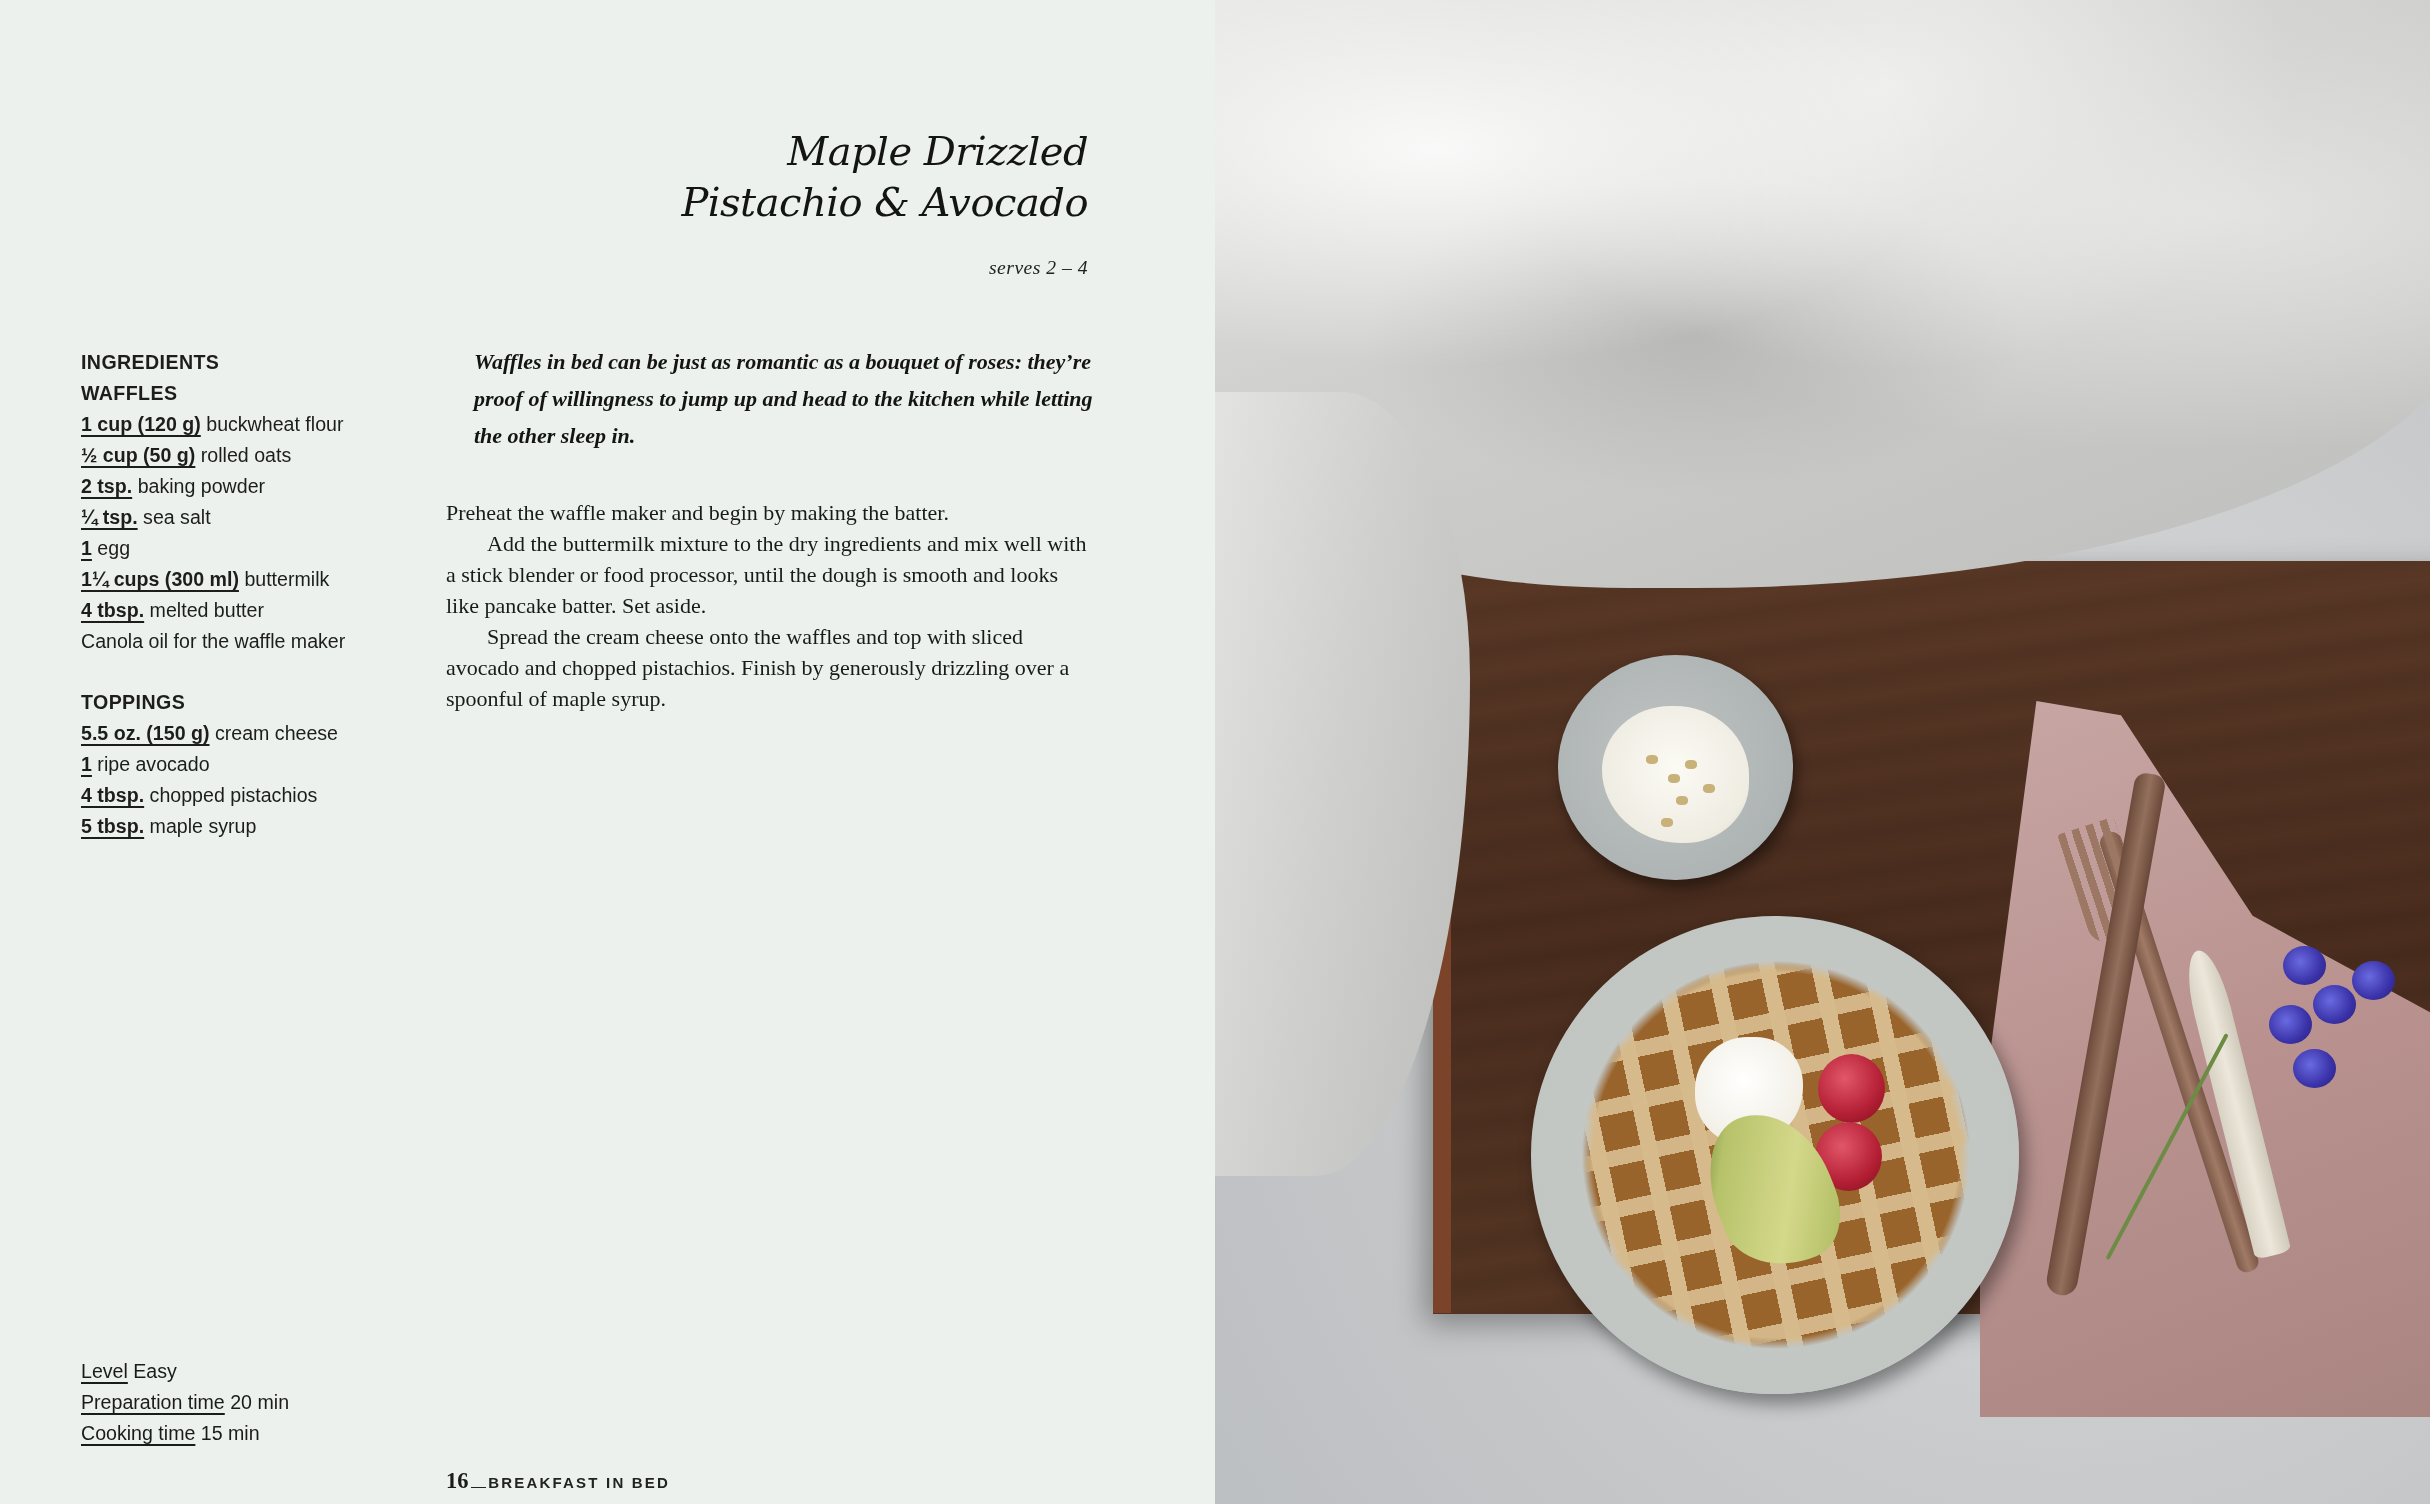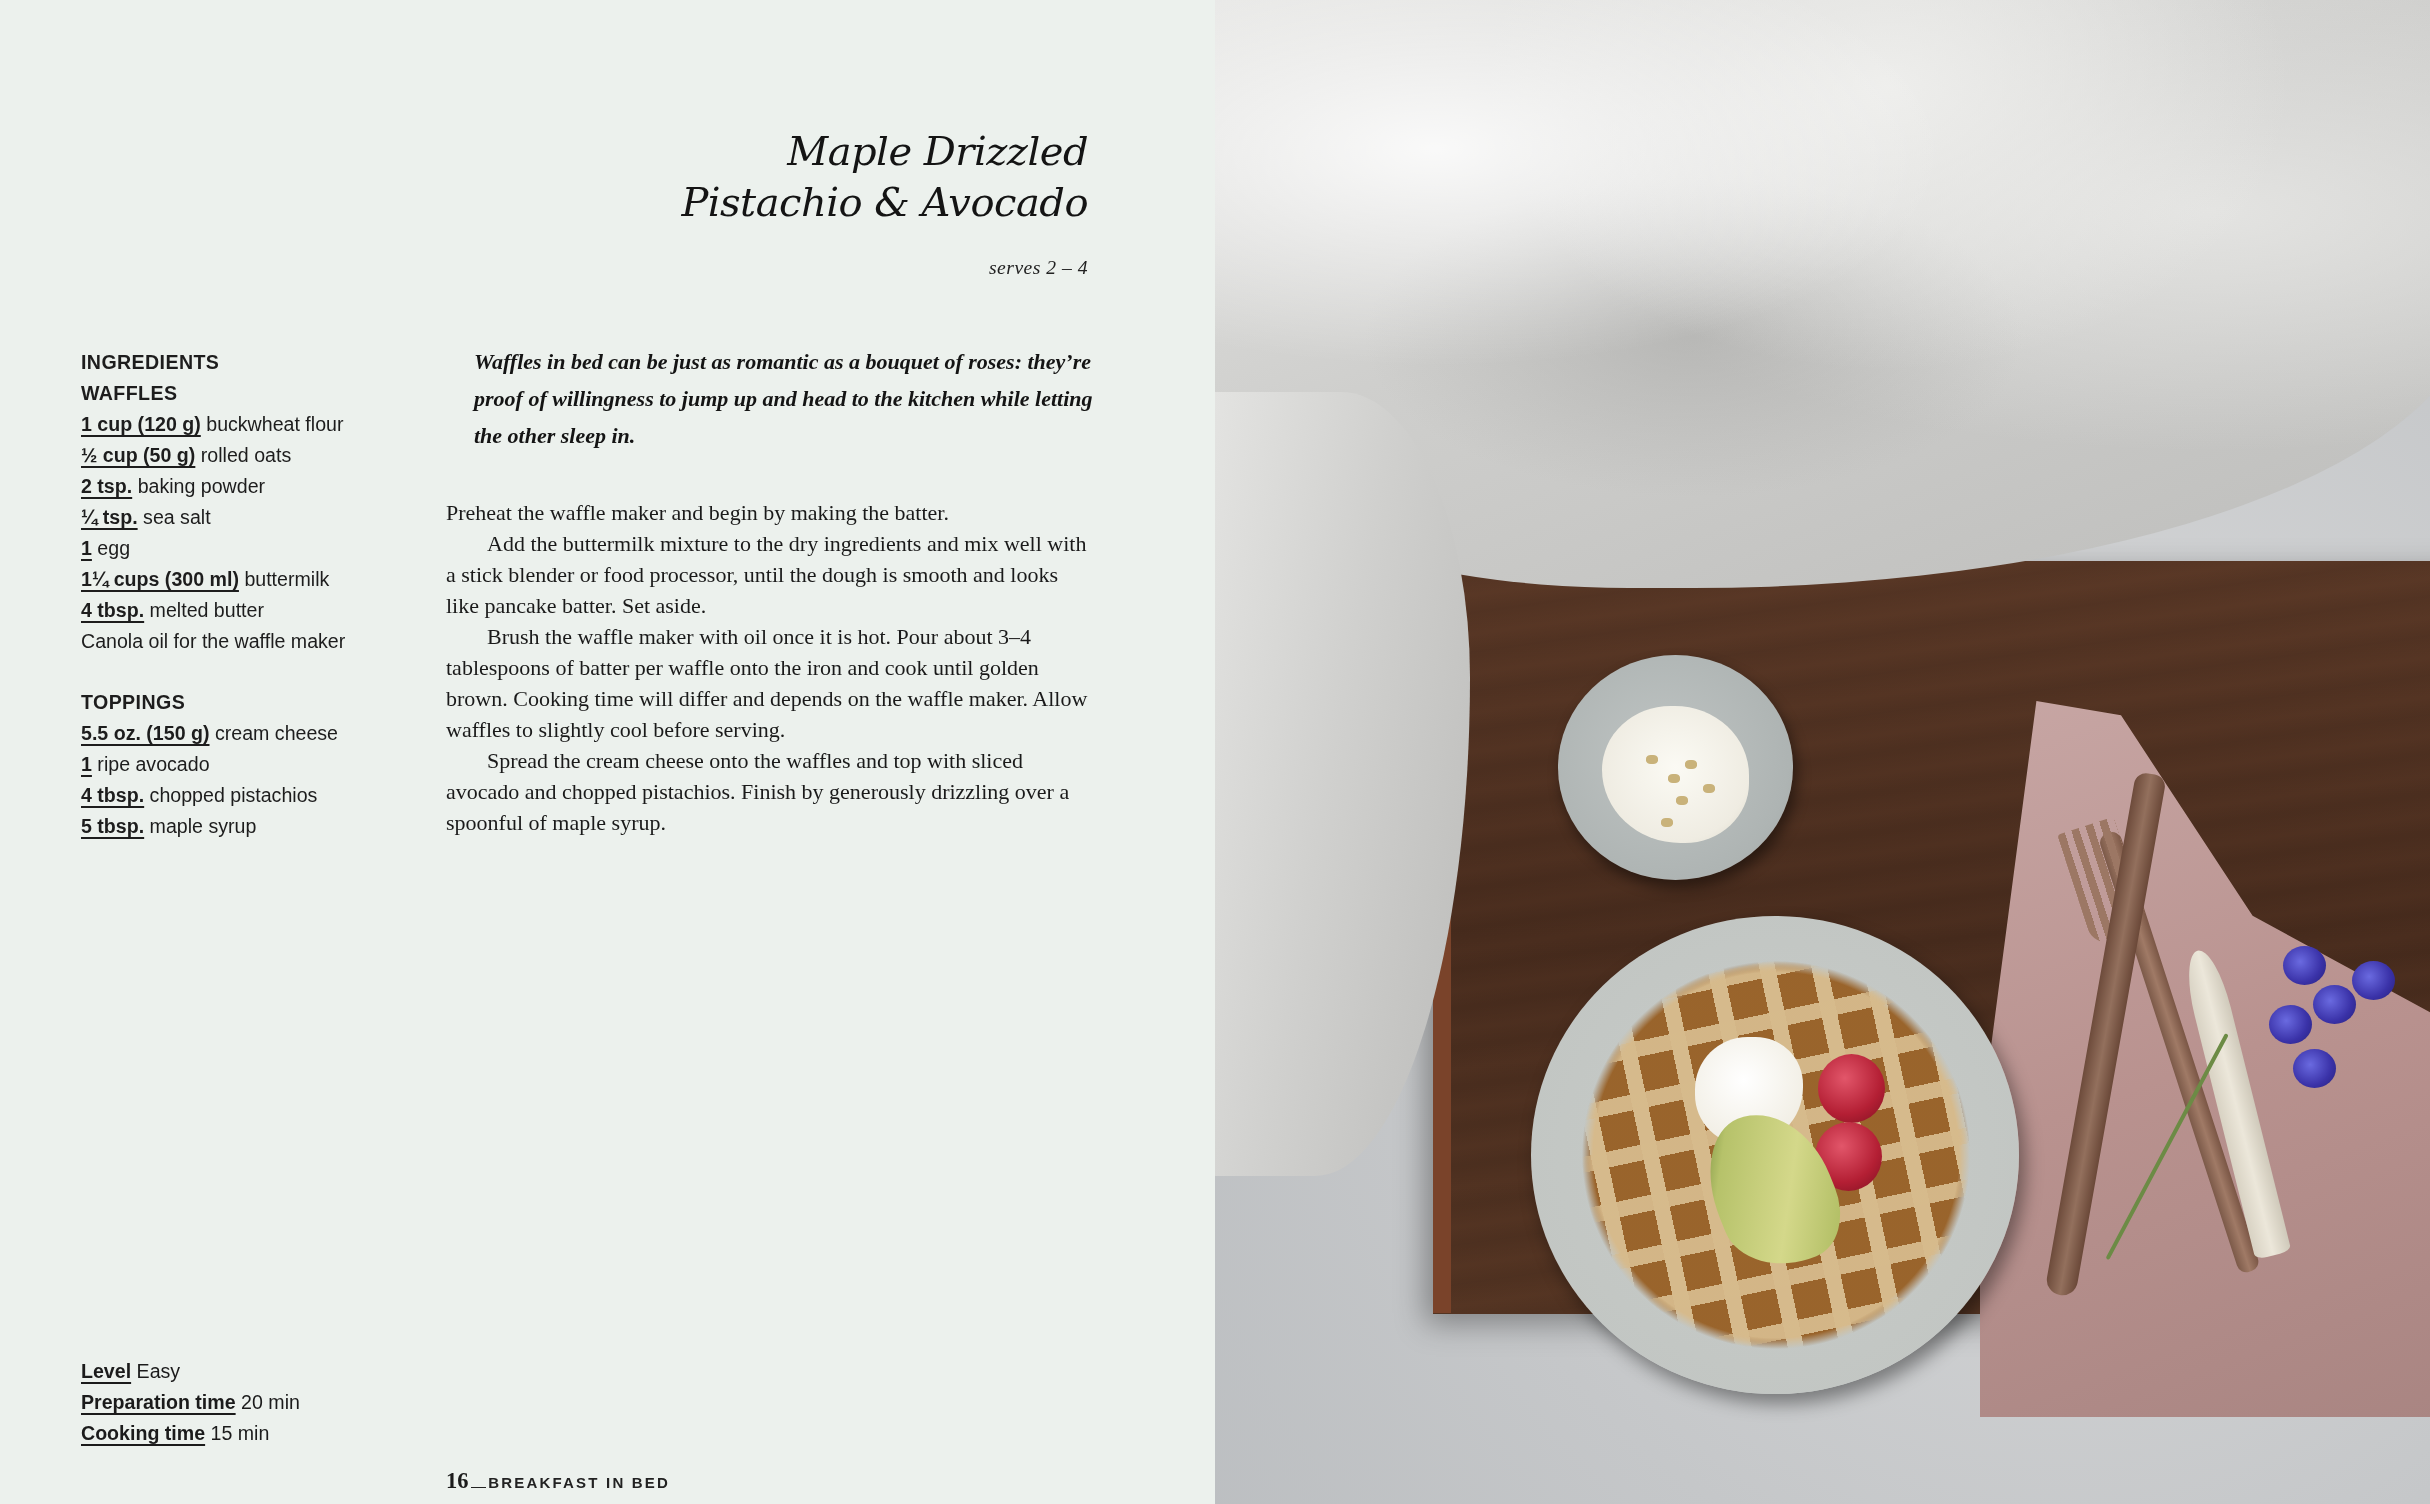--- a/index.html
+++ b/index.html
@@ -16,21 +16,21 @@
     .title-main { font-family: "Liberation Serif", serif; font-weight: bold; font-size: 41px; line-height: 51px; color: #111; }
     .serves { font-family: "Liberation Serif", serif; font-style: italic; font-size: 19.6px; margin-top: 29px; color: #222; letter-spacing: 0.5px; }
 
     .ingredients { position: absolute; left: 81px; top: 347px; width: 323px; font-size: 19.6px; line-height: 31px; color: #1d1d1d; }
     .ing-heading { font-weight: bold; letter-spacing: 0.4px; }
     .ing-row { white-space: nowrap; }
     .qty { font-weight: bold; text-decoration: underline; text-underline-offset: 3.9px; text-decoration-thickness: 1.5px; }
     .ing-gap { height: 30px; }
 
     .meta { position: absolute; left: 81px; top: 1356px; font-size: 19.6px; line-height: 31px; }
-    .meta-label { font-weight: bold; text-decoration: underline; text-underline-offset: 3.9px; text-decoration-thickness: 1.5px; text-align: right; }
+    .meta-label { font-weight: normal; text-decoration: underline; text-underline-offset: 3.9px; text-decoration-thickness: 1.5px; text-align: right; }
 
     .intro { position: absolute; left: 446px; top: 343px; width: 647px; font-family: "Liberation Serif", serif; font-style: italic; font-weight: bold; font-size: 22px; line-height: 37px; color: #141414; margin-left: 28px; }
 
     .method { position: absolute; left: 446px; top: 497px; width: 647px; font-family: "Liberation Serif", serif; font-size: 22px; line-height: 31px; color: #1a1a1a; }
     .method p.indent { text-indent: 41px; }
 
     .folio { position: absolute; left: 446px; top: 1468px; display: flex; align-items: baseline; }
     .folio-num { font-family: "Liberation Serif", serif; font-weight: bold; font-size: 22.5px; }
     .folio-sep { display: inline-block; width: 15.7px; border-bottom: 1.5px solid #222; margin: 0 2px 0 2px; height: 1px; }
     .folio-title { font-size: 15px; letter-spacing: 2.2px; font-weight: bold; color: #222; }
@@ -131,21 +131,20 @@
     <div class="ing-row"><span class="qty">1</span> <span>ripe avocado</span></div>
     <div class="ing-row"><span class="qty">4 tbsp.</span> <span>chopped pistachios</span></div>
     <div class="ing-row"><span class="qty">5 tbsp.</span> <span>maple syrup</span></div>
   </div>
 
   <div class="intro">Waffles in bed can be just as romantic as a bouquet of roses: they’re proof of willingness to jump up and head to the kitchen while letting the other sleep in.</div>
 
   <div class="method">
     <p>Preheat the waffle maker and begin by making the batter.</p>
     <p class="indent">Add the buttermilk mixture to the dry ingredients and mix well with a stick blender or food processor, until the dough is smooth and looks like pancake batter. Set aside.</p>
-    <p class="indent">Brush the waffle maker with oil once it is hot. Pour about 3–4 tablespoons of batter per waffle onto the iron and cook until golden brown. Cooking time will differ and depends on the waffle maker. Allow waffles to slightly cool before serving.</p>
     <p class="indent">Spread the cream cheese onto the waffles and top with sliced avocado and chopped pistachios. Finish by generously drizzling over a spoonful of maple syrup.</p>
   </div>
 
   <div class="meta">
     <div><span class="meta-label">Level</span> <span>Easy</span></div>
     <div><span class="meta-label">Preparation time</span> <span>20 min</span></div>
     <div><span class="meta-label">Cooking time</span> <span>15 min</span></div>
   </div>
 
   <div class="folio">

